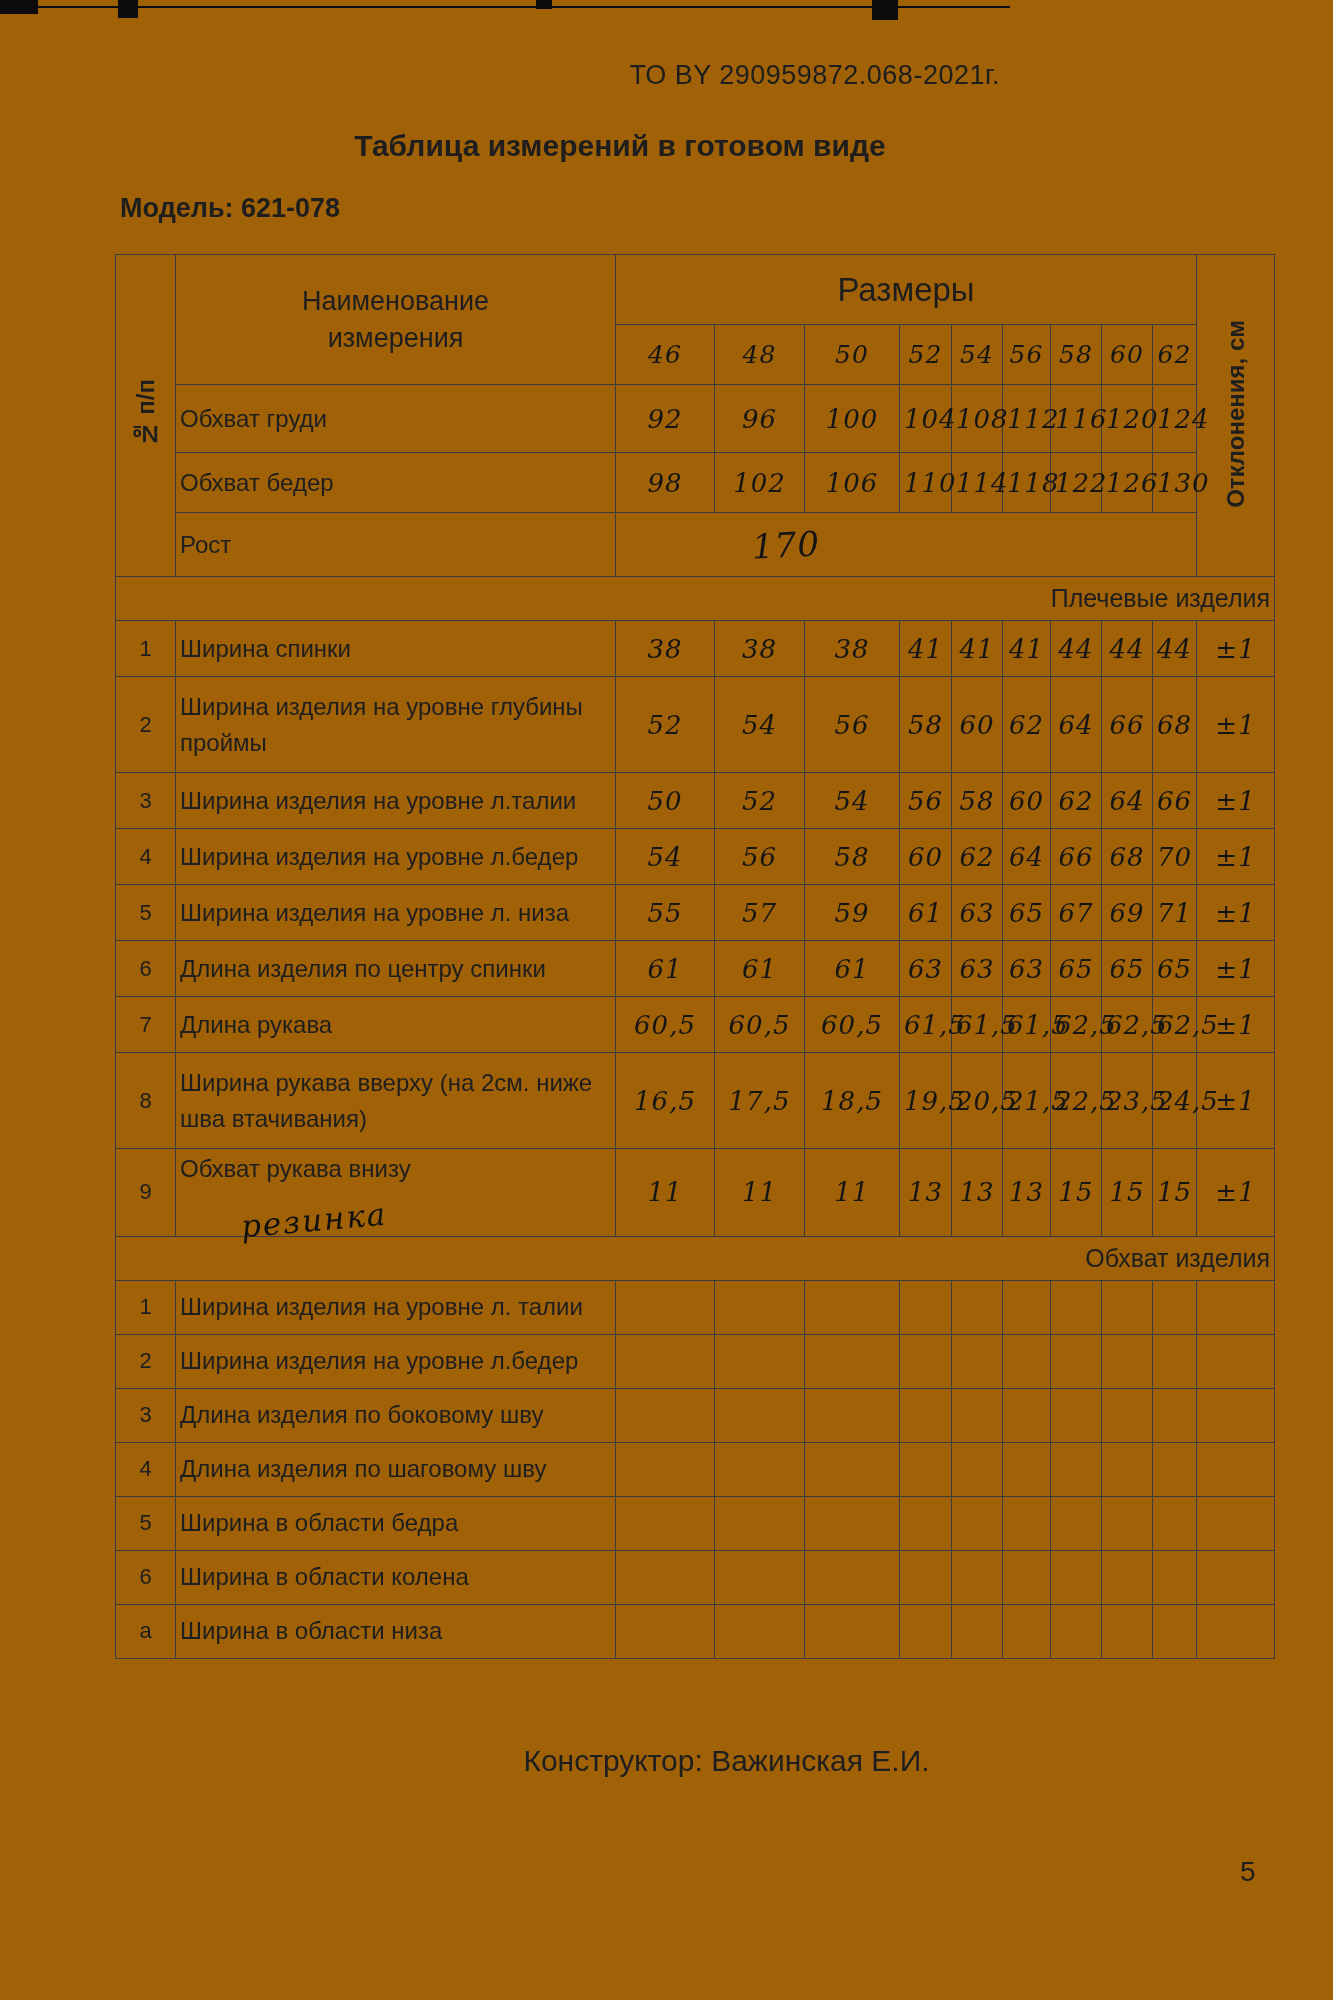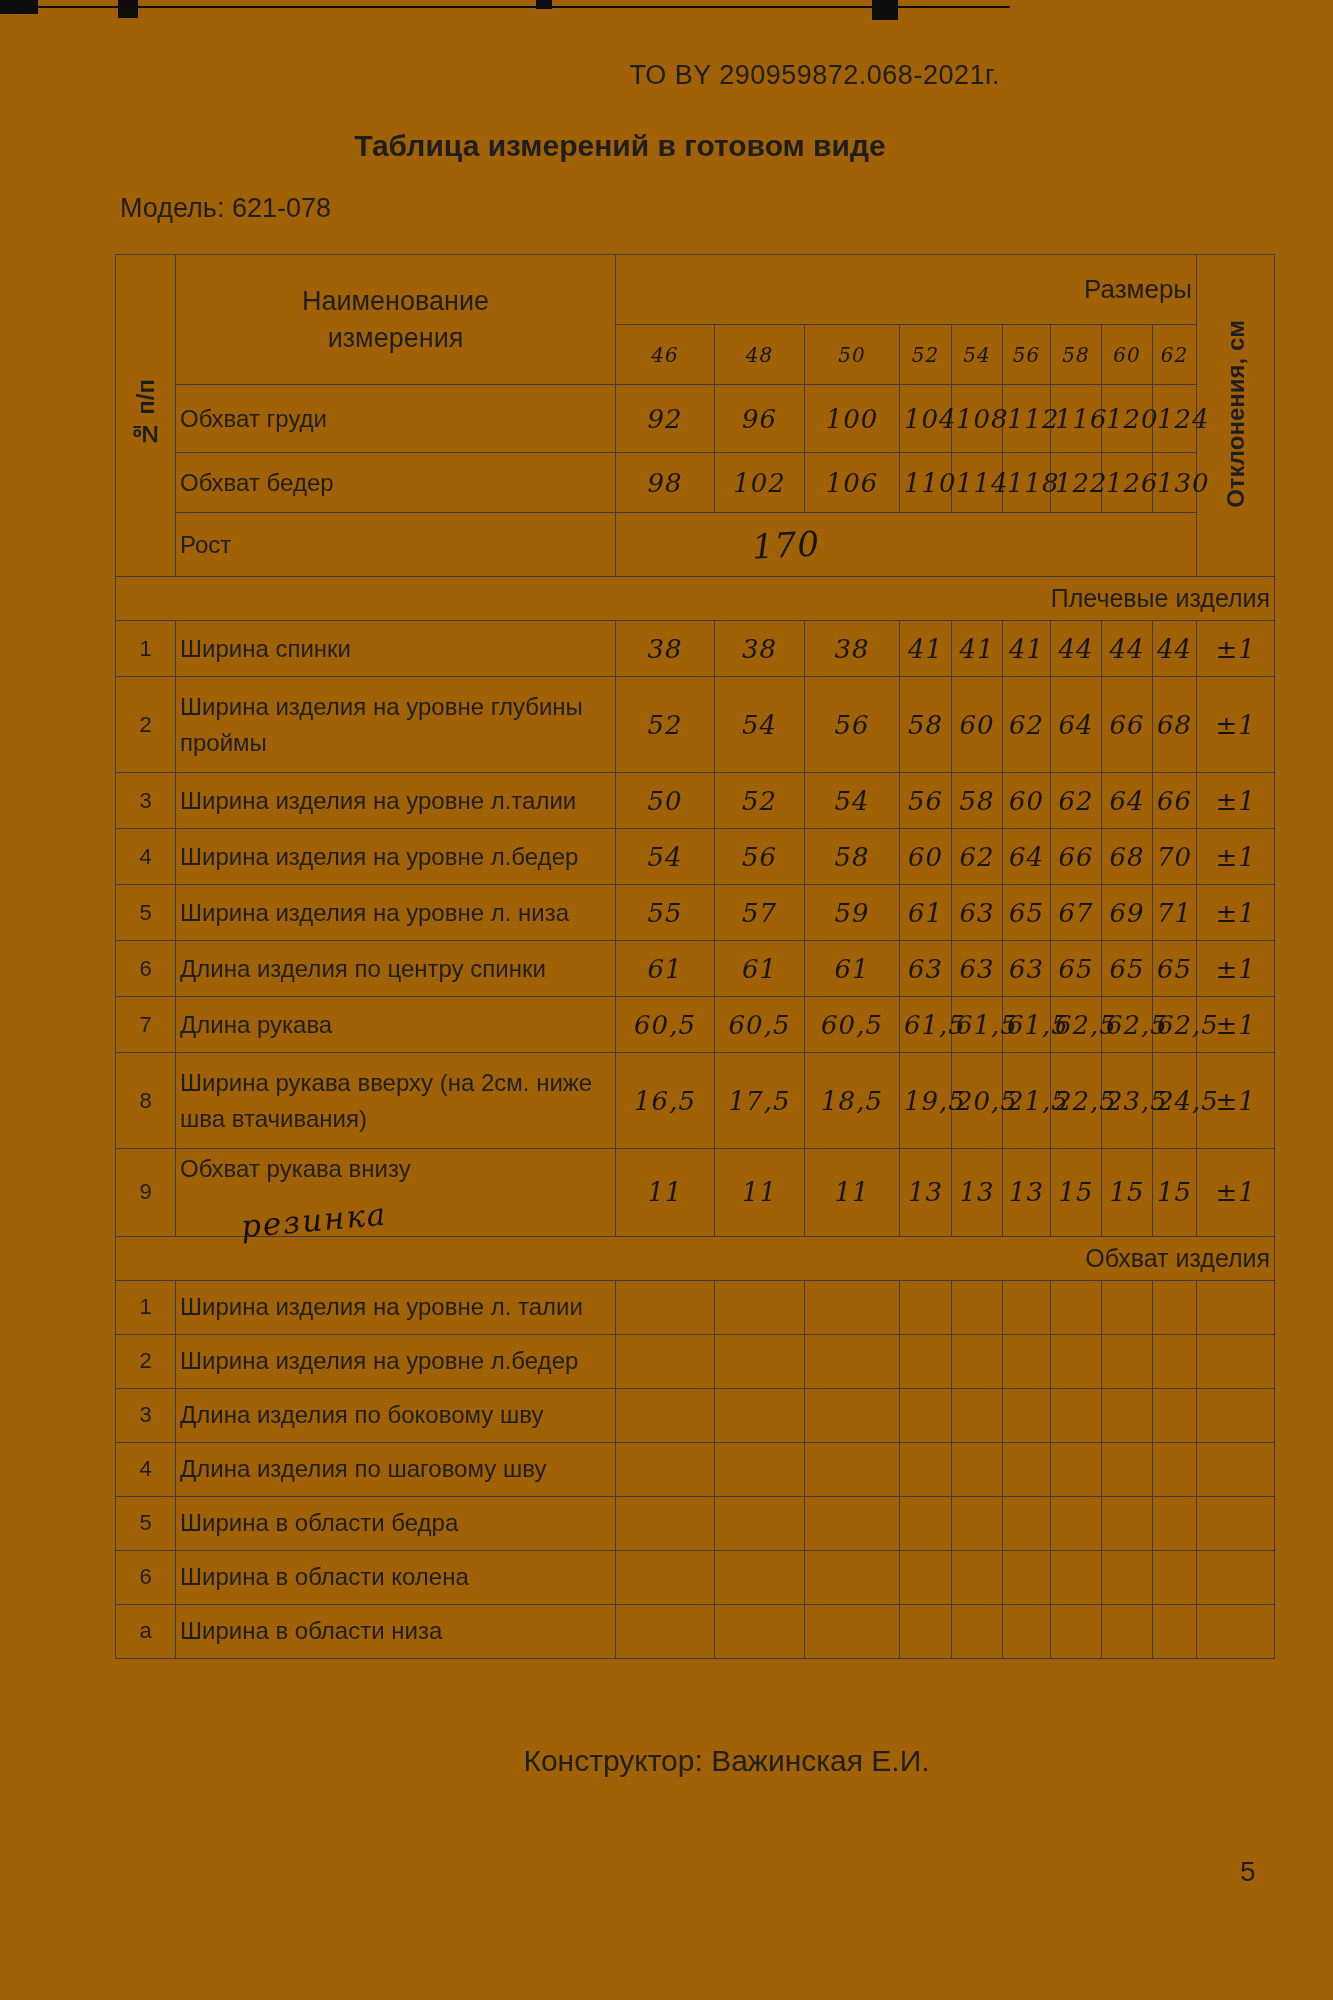--- a/index.html
+++ b/index.html
@@ -27,42 +27,42 @@
     letter-spacing:.5px;
   }
   .title{
     margin-top:38px;
     text-align:center;
     padding-right:93px;
     font-size:30px;
     font-weight:bold;
   }
   .product-line{margin-top:42px;margin-left:120px;font-size:27px;}
-  .model-line{margin-top:30px;margin-left:120px;font-size:27px;}
+  .model-line{margin-top:30px;margin-left:120px;font-size:27px;font-weight:bold;}
 
   table.meas{
     border-collapse:collapse;
     table-layout:fixed;
     width:1158px;
     margin-left:115px;
     margin-top:30px;
   }
   .meas td,.meas th{
     border:1px solid #3c3c3c;
     padding:2px 4px;
     vertical-align:middle;
     font-weight:normal;
   }
   tr.hr1{height:70px;} tr.hr2{height:60px;} tr.hr3{height:68px;}
   tr.hr4{height:60px;} tr.hr5{height:64px;}
   tr.sect{height:44px;}
   tr.r-std{height:56px;} tr.r-tall{height:96px;}
   tr.r-waist{height:54px;}
   .h-name{font-weight:bold;font-size:27px;text-align:center;line-height:1.35;}
-  .h-sizes{font-weight:bold;font-size:26px;text-align:right;}
+  .h-sizes{font-weight:bold;font-size:33px;text-align:center;}
   .vcellhead{text-align:center;}
   .vtext{
     display:inline-block;
     writing-mode:vertical-rl;
     transform:rotate(180deg);
     white-space:nowrap;
     font-weight:bold;
     font-size:24px;
     line-height:1;
   }
@@ -72,21 +72,21 @@
 
   
   .hw{
     font-family:"DejaVu Serif", serif;
     font-style:italic;
     color:#151515;
     text-align:center;
     font-size:26px;
     letter-spacing:1px;
   }
-  .scell{font-size:20px;}
+  .scell{font-size:25px;}
   .rost{font-size:34px;}
   .rost span{display:inline-block;transform:translateX(-120px) rotate(-3deg);}
   .c-dev{text-align:center;}
   .annot{
     display:inline-block;
     font-family:"DejaVu Serif", serif;
     font-style:italic;
     font-size:31px;
     color:#101010;
     transform:rotate(-5deg) translateY(10px);

